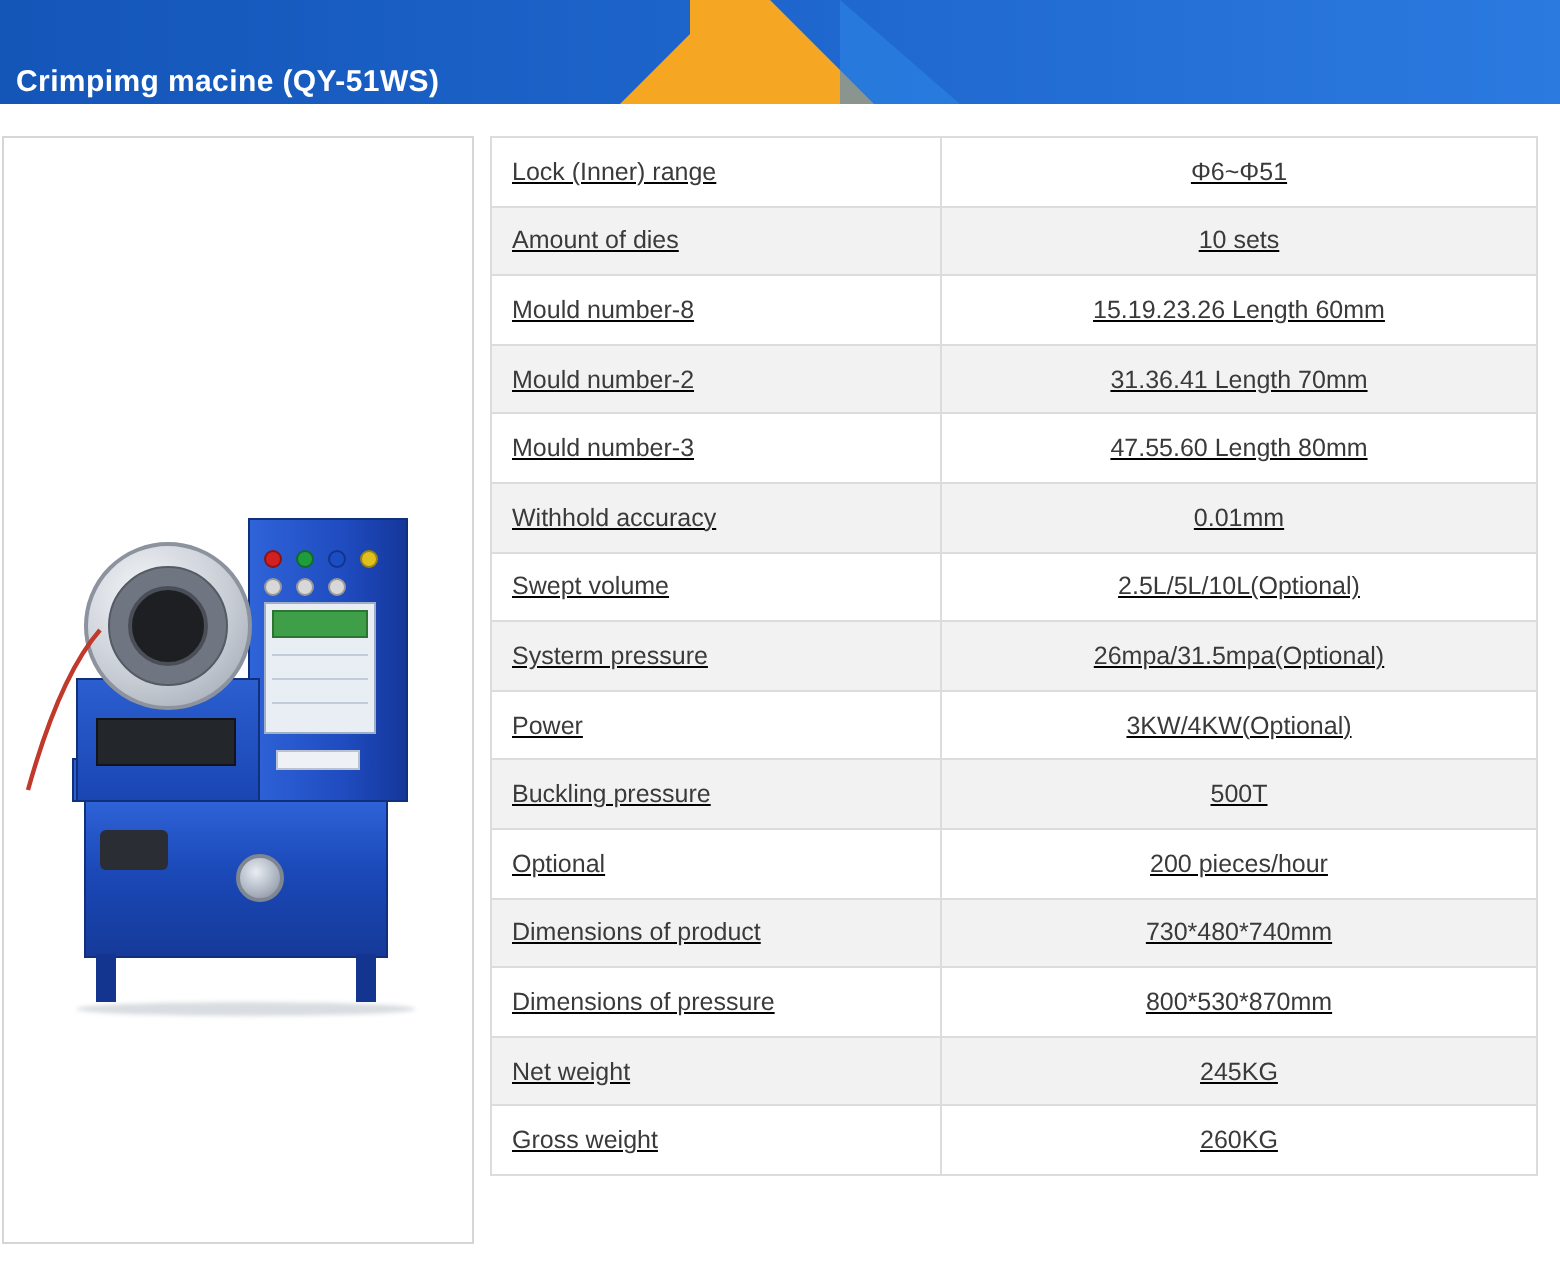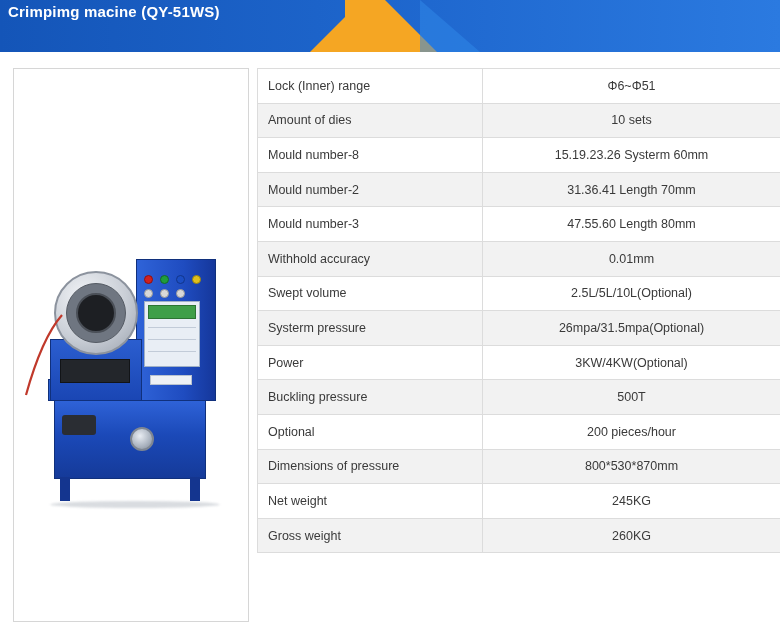--- a/index.html
+++ b/index.html
@@ -30,21 +30,21 @@
     }
     .banner-grad {
       position: absolute;
       left: 0; top: 0;
       width: 780px; height: 52px;
       background: linear-gradient(to right, #1455b8 0%, #1f68cf 55%, #2b7ae0 100%);
     }
     .banner-title {
       position: absolute;
       left: 8px;
-      top: 11px;
+      top: 41px;
       transform: translateY(-50%);
       color: #ffffff;
       font-size: 15px;
       font-weight: bold;
       letter-spacing: 0.2px;
       white-space: nowrap;
     }
     
     .chev {
       position: absolute;
@@ -71,26 +71,27 @@
     .chev-lt {
       left: 420px;
       border-width: 52px 0 0 60px;
       border-color: transparent transparent transparent #2f86e8;
       opacity: 0.55;
     }
 
     
     .content {
       position: absolute;
-      left: 13px;
+      left: 1px;
       top: 68px;
       width: 768px;
       height: 556px;
       display: flex;
       align-items: flex-start;
+      text-decoration: underline;
     }
 
     
     .img-panel {
       position: relative;
       width: 236px;
       height: 554px;
       border: 1px solid #d6d6d6;
       background: #ffffff;
       flex: 0 0 236px;
@@ -322,21 +323,21 @@
           <tr>
             <td class="k">Lock (Inner) range</td>
             <td class="v">Φ6~Φ51</td>
           </tr>
           <tr>
             <td class="k">Amount of dies</td>
             <td class="v">10 sets</td>
           </tr>
           <tr>
             <td class="k">Mould number-8</td>
-            <td class="v">15.19.23.26 Systerm 60mm</td>
+            <td class="v">15.19.23.26 Length 60mm</td>
           </tr>
           <tr>
             <td class="k">Mould number-2</td>
             <td class="v">31.36.41 Length 70mm</td>
           </tr>
           <tr>
             <td class="k">Mould number-3</td>
             <td class="v">47.55.60  Length 80mm</td>
           </tr>
           <tr>
@@ -355,20 +356,24 @@
             <td class="k">Power</td>
             <td class="v">3KW/4KW(Optional)</td>
           </tr>
           <tr>
             <td class="k">Buckling pressure</td>
             <td class="v">500T</td>
           </tr>
           <tr>
             <td class="k">Optional</td>
             <td class="v">200 pieces/hour</td>
+          </tr>
+          <tr>
+            <td class="k">Dimensions of product</td>
+            <td class="v">730*480*740mm</td>
           </tr>
           <tr>
             <td class="k">Dimensions of pressure</td>
             <td class="v">800*530*870mm</td>
           </tr>
           <tr>
             <td class="k">Net weight</td>
             <td class="v">245KG</td>
           </tr>
           <tr>

